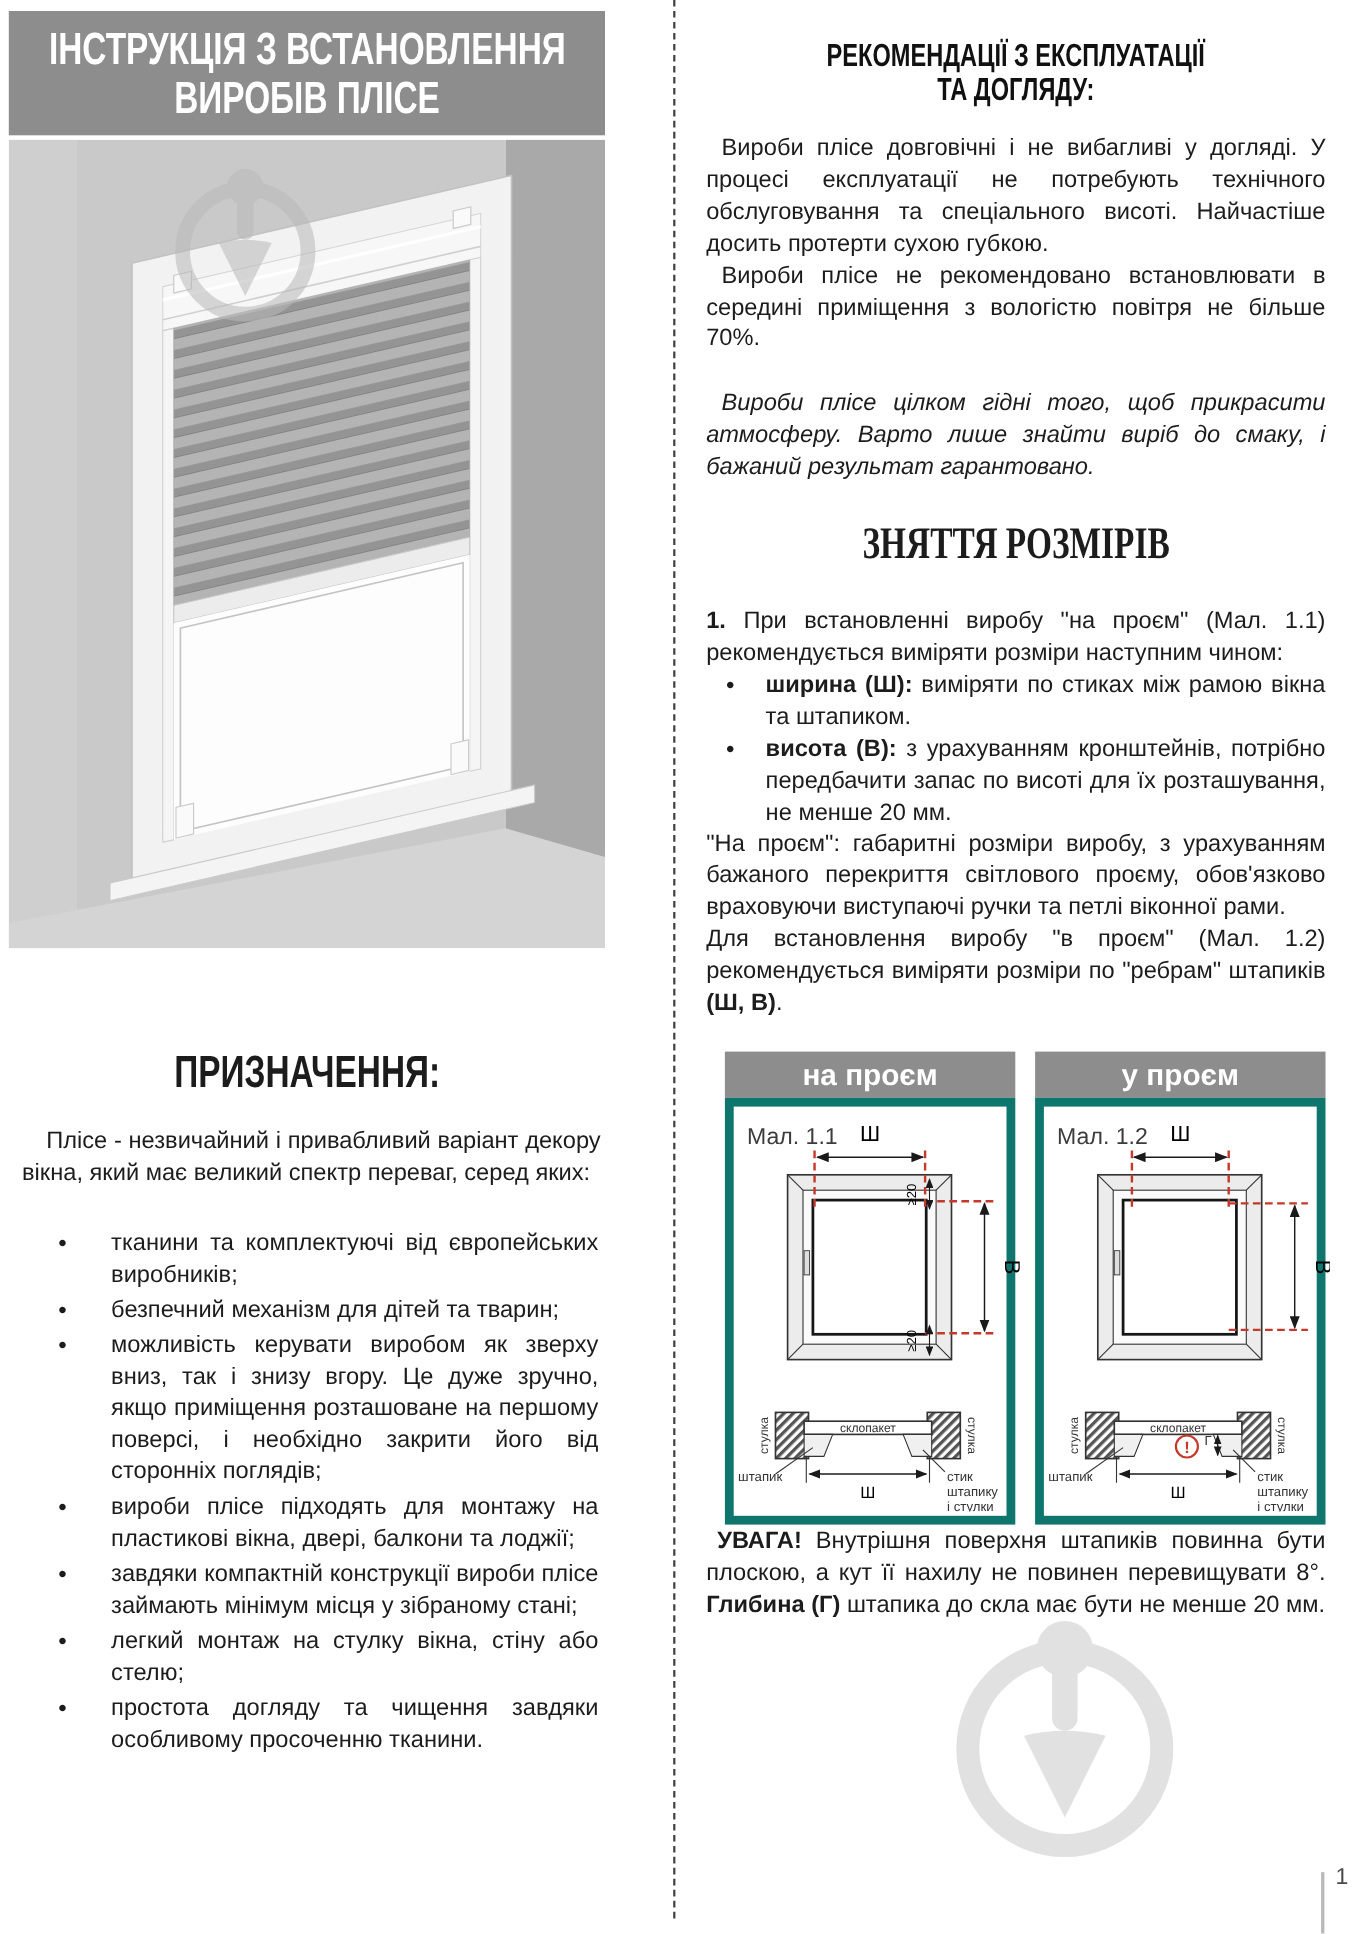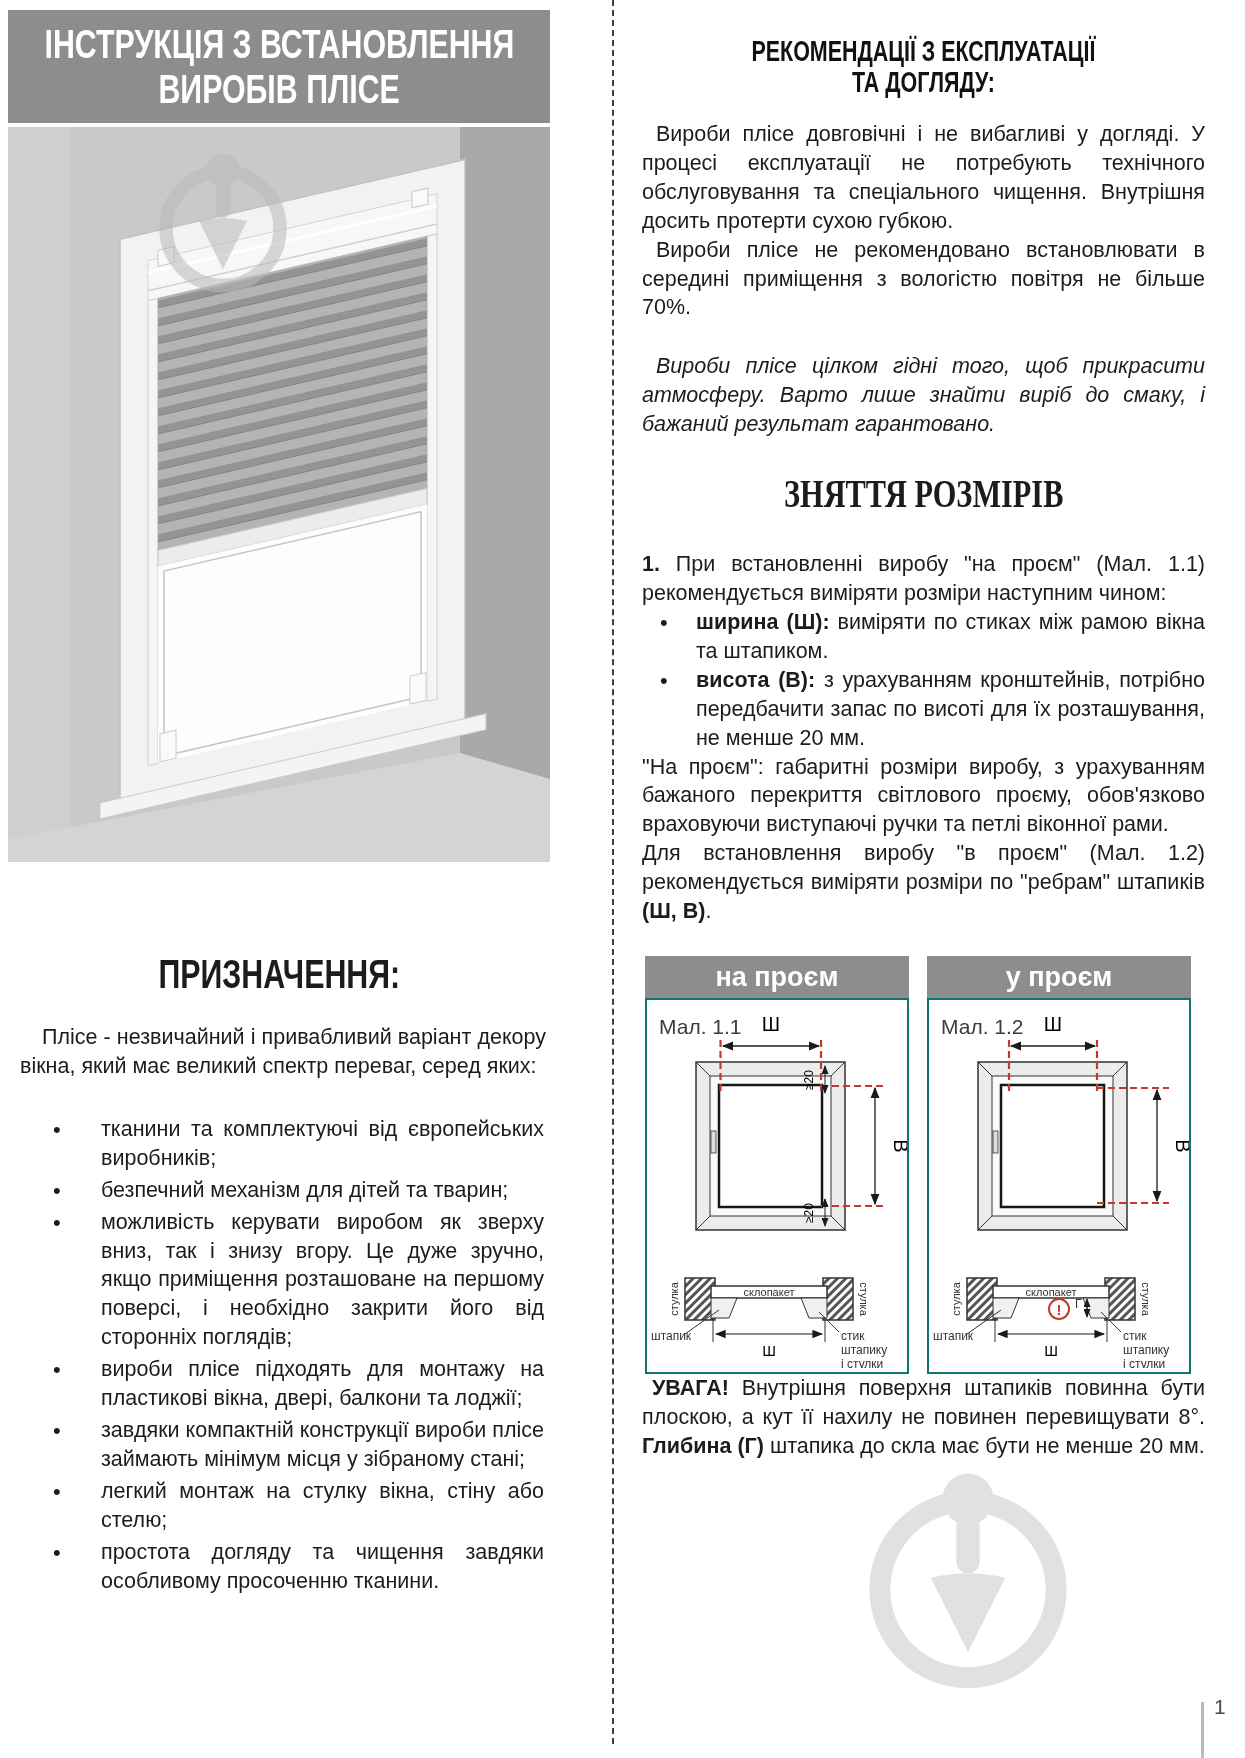--- a/index.html
+++ b/index.html
@@ -26,25 +26,25 @@
   .rec-title{margin-top:36px;text-align:center;font-size:29px;line-height:1.07;color:#111;}
   .p-first{margin-top:22px;text-indent:14px;}
   .p-next{text-indent:14px;}
   .p-italic{margin-top:30px;font-style:italic;text-indent:14px;}
   .sizes-heading{margin-top:32px;text-align:center;font-size:41px;line-height:1.1;font-family:Liberation Serif, serif;}
   .step1{margin-top:28px;}
   .meas-list{margin:0;padding:0 0 0 54px;list-style:none;}
   .meas-list li{position:relative;font-size:21.5px;line-height:1.345;text-align:justify;}
   .meas-list li::before{content:"\2022";position:absolute;left:-36px;top:0;font-size:22px;}
   
-  .diagrams{margin-top:30px;margin-left:3px;width:546px;display:flex;gap:18px;}
+  .diagrams{margin-top:30px;margin-left:17px;width:546px;display:flex;gap:18px;}
   .diag{width:264px;}
   .diag-header{height:42px;background:#8d8d8d;color:#fff;font-weight:bold;font-size:27px;
                text-align:center;line-height:42px;}
-  .diag-body{border:2px solid #0f766e;height:372px;background:transparent;}
+  .diag-body{border:8px solid #0f766e;height:372px;background:transparent;}
   
   .warning{text-indent:10px;}
   
   .page-line{position:absolute;left:1201px;bottom:0;width:3px;height:56px;background:#b9b9b9;z-index:3;}
   .page-number{position:absolute;left:1214px;top:1695px;font-size:21px;color:#4a4a4a;z-index:3;}
   
   .wm{position:absolute;pointer-events:none;}
   .wm1{left:148px;top:146px;width:150px;height:150px;opacity:0.55;z-index:2;}
   .wm2{left:852px;top:1462px;width:232px;height:232px;opacity:0.45;z-index:0;}
 </style>
@@ -121,21 +121,21 @@
     <circle cx="50" cy="16" r="11" fill="#bdbdbd"></circle>
     <rect x="45" y="16" width="10" height="32" rx="5" fill="#bdbdbd"></rect>
     <path d="M34 50 Q50 46 66 50 L50 82 Z" fill="#bdbdbd"></path>
   </svg>
 
   <div class="right-col">
     <h1 class="rec-title">
       <div><span class="cond">РЕКОМЕНДАЦІЇ З ЕКСПЛУАТАЦІЇ</span></div>
       <div><span class="cond">ТА ДОГЛЯДУ:</span></div>
     </h1>
-    <p class="para p-first">Вироби плісе довговічні і не вибагливі у догляді. У процесі експлуатації не потребують технічного обслуговування та спеціального чищення. Внутрішня досить протерти сухою губкою.</p>
+    <p class="para p-first">Вироби плісе довговічні і не вибагливі у догляді. У процесі експлуатації не потребують технічного обслуговування та спеціального висоті. Найчастіше досить протерти сухою губкою.</p>
     <p class="para p-next">Вироби плісе не рекомендовано встановлювати в середині приміщення з вологістю повітря не більше 70%.</p>
     <p class="para p-italic">Вироби плісе цілком гідні того, щоб прикрасити атмосферу. Варто лише знайти виріб до смаку, і бажаний результат гарантовано.</p>
 
     <h2 class="sizes-heading"><span class="cond">ЗНЯТТЯ РОЗМІРІВ</span></h2>
 
     <p class="para step1"><b>1.</b><span> При встановленні виробу "на проєм" (Мал. 1.1) рекомендується виміряти розміри наступним чином:</span></p>
     <ul class="meas-list">
       <li><b>ширина (Ш):</b><span> виміряти по стиках між рамою вікна та штапиком.</span></li>
       <li><b>висота (В):</b><span> з урахуванням кронштейнів, потрібно передбачити запас по висоті для їх розташування, не менше 20 мм.</span></li>
     </ul>

